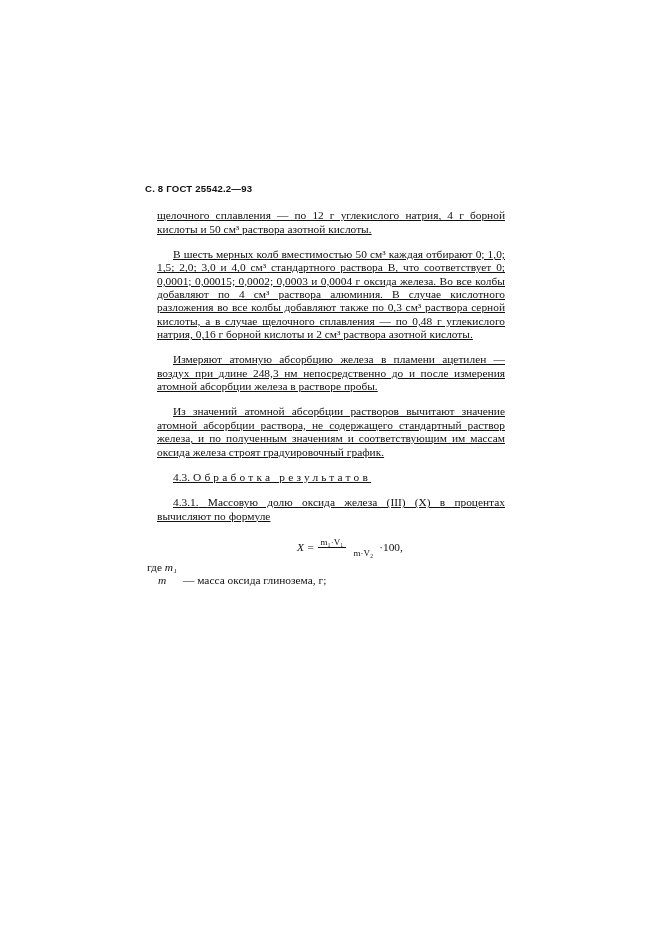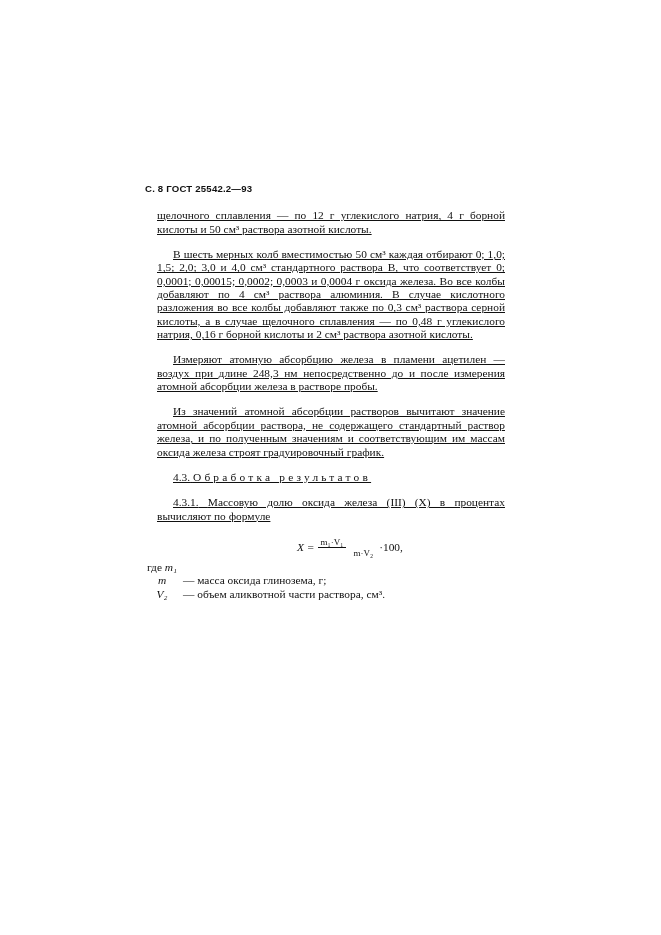--- a/index.html
+++ b/index.html
@@ -58,19 +58,15 @@
   </div>
 
   <div>
     <div class="def">
       <span class="sym"><span>где</span> <span class="it">m₁</span></span>
     </div>
     <div class="def">
       <span class="sym it">m</span>
       <span>— масса оксида глинозема, г;</span>
     </div>
-    <div class="def">
-      <span class="sym it">V₂</span>
-      <span>— объем аликвотной части раствора, см³.</span>
-    </div>
   </div>
 
 </div>
 
 </body></html>

